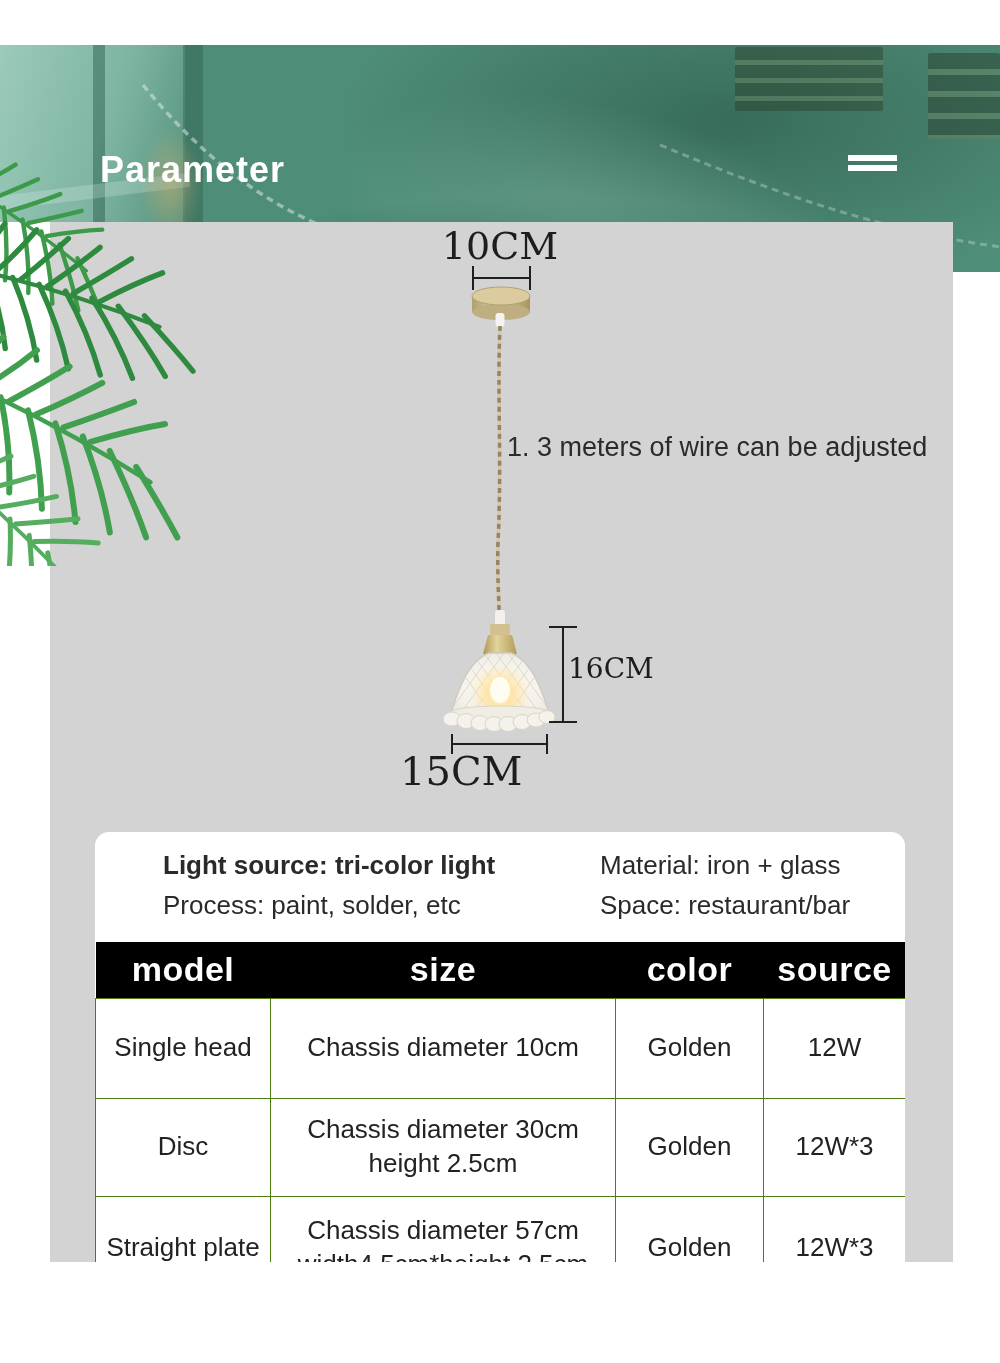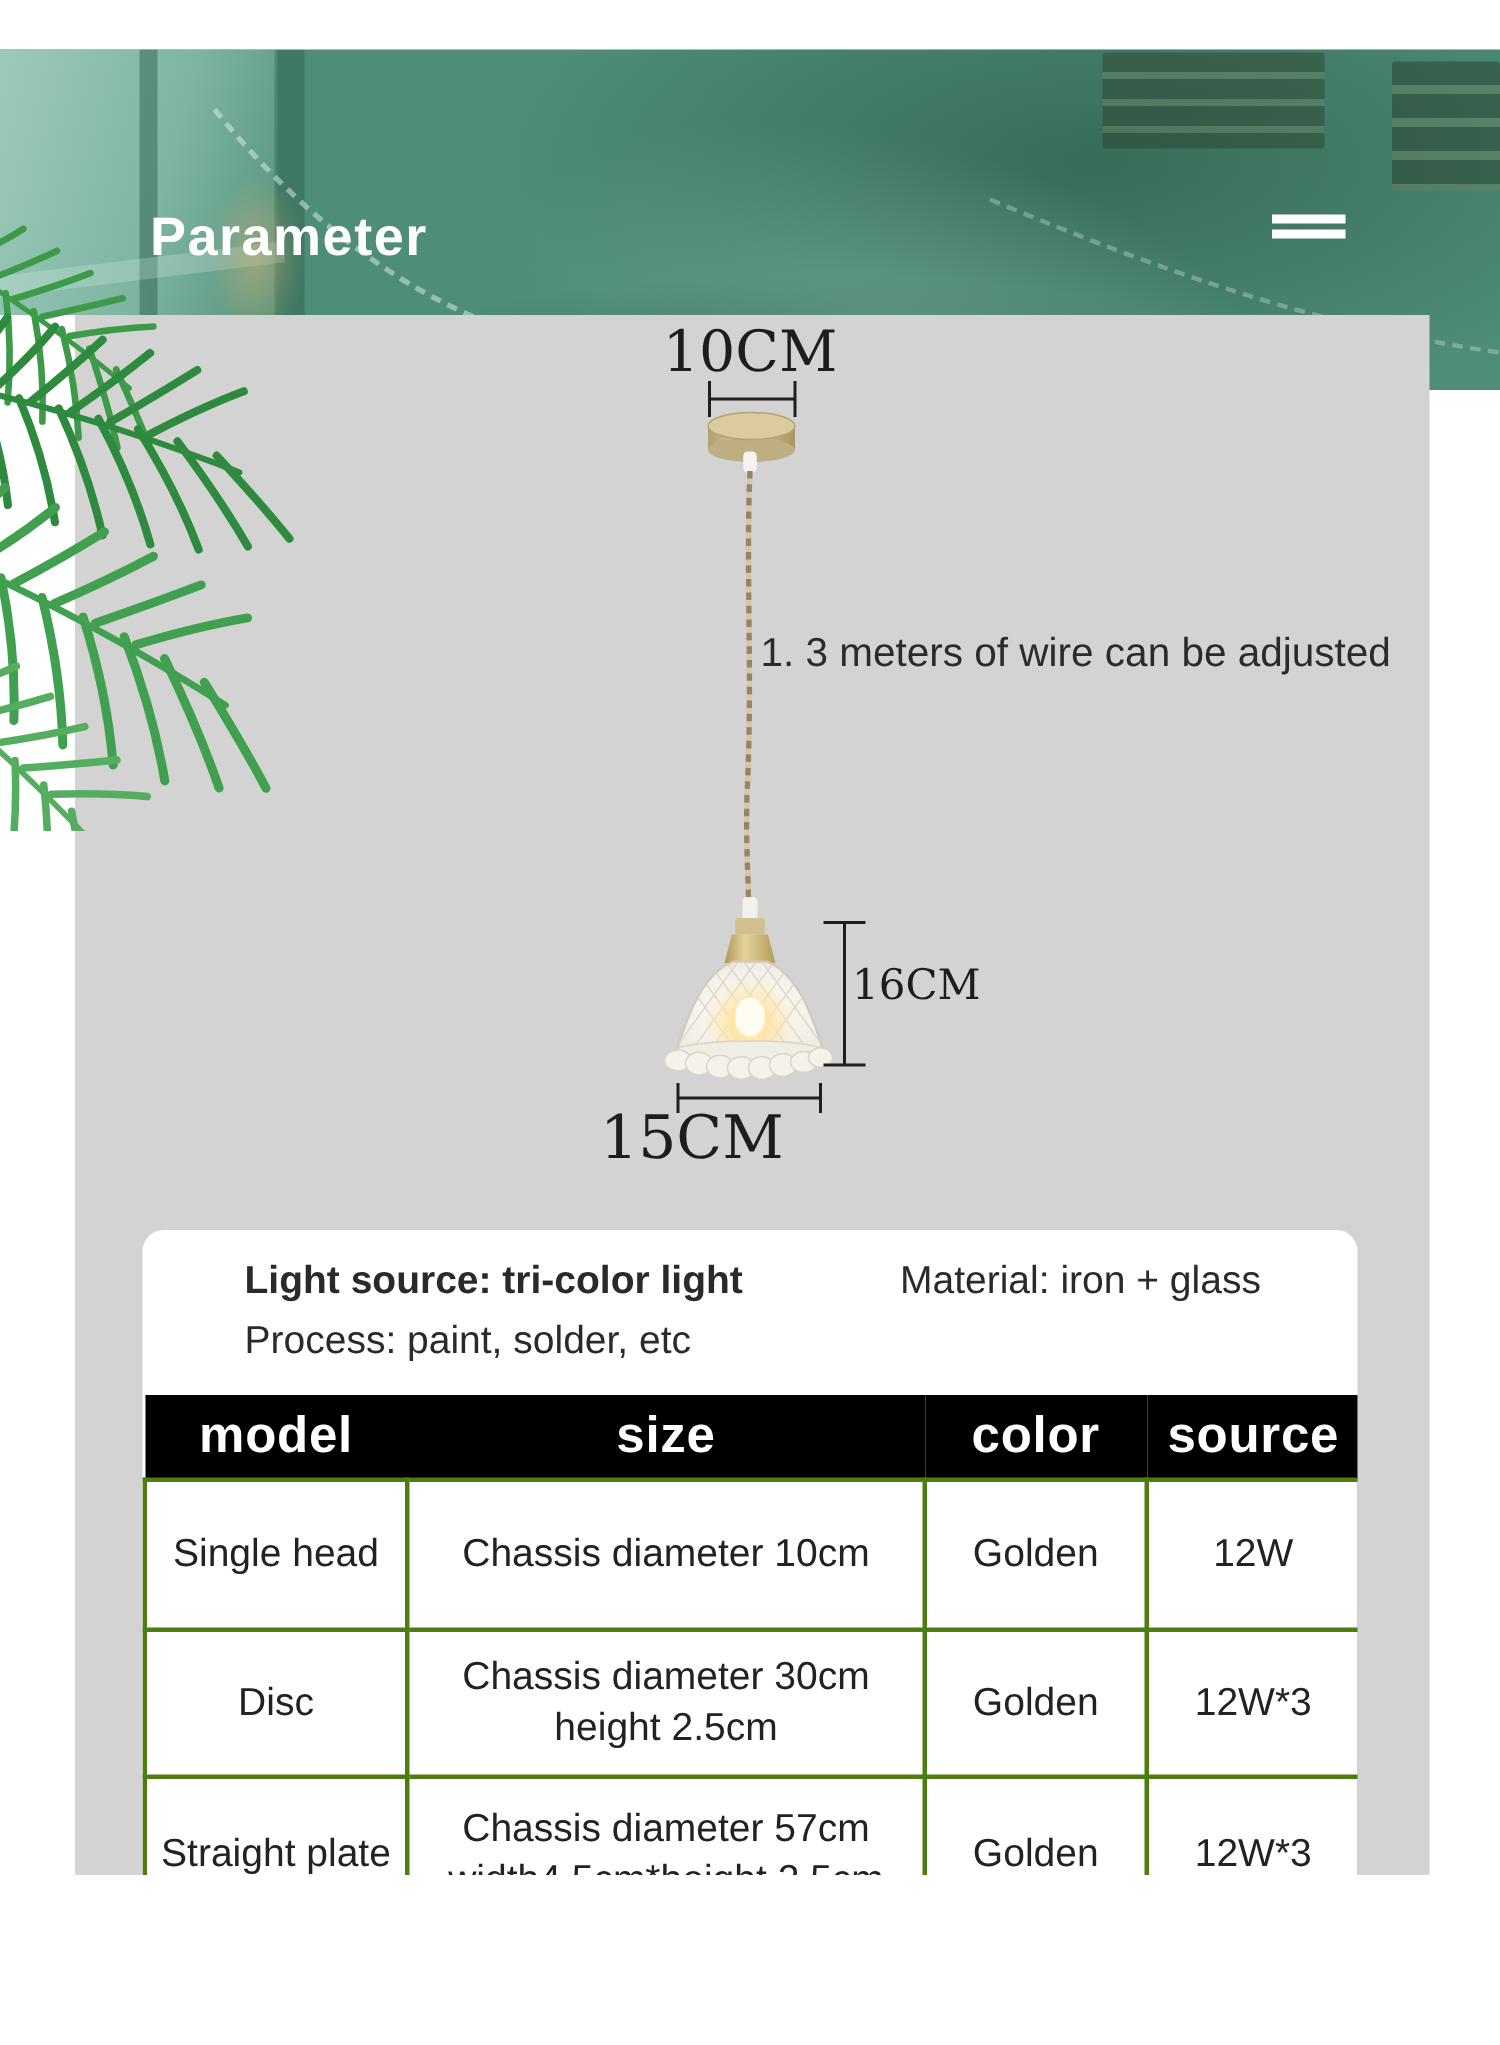--- a/index.html
+++ b/index.html
@@ -1,18 +1,18 @@
 <!DOCTYPE html>
 <html><head>
 <meta charset="utf-8">
 <style>
   * { margin:0; padding:0; box-sizing:border-box; }
   html,body { background:#ffffff; }
   body { font-family:"Liberation Sans", sans-serif; }
-  #canvas { position:relative; width:1000px; height:1250px; background:#ffffff; overflow:hidden; margin:0 auto; }
+  #canvas { position:relative; width:1000px; height:1250px; background:#ffffff; overflow:hidden; margin:12px auto; }
 
   
   .banner { position:absolute; left:0; top:33px; width:1000px; height:227px;
             background:#4e8d77; overflow:hidden; z-index:1; }
   .banner .window { position:absolute; left:0; top:0; width:185px; height:227px;
             background:linear-gradient(105deg,#9ccabb 0%,#7db4a1 55%,rgba(125,180,160,0) 100%); }
   .banner .post1 { position:absolute; left:93px; top:0; width:12px; height:227px; background:rgba(25,75,60,.40); }
   .banner .post2 { position:absolute; left:183px; top:0; width:20px; height:227px; background:rgba(30,80,65,.32); }
   .banner .sill  { position:absolute; left:-10px; top:140px; width:200px; height:14px;
             background:rgba(235,250,245,.22); transform:rotate(-7deg); }
@@ -56,21 +56,21 @@
           border-radius:14px; overflow:hidden; z-index:3; }
   .spec-line { position:absolute; font-size:26px; color:#2a2a2a; white-space:nowrap; }
   .spec-ls { left:68px;  top:18px;font-weight:bold; }
   .spec-mt { left:505px; top:18px; }
   .spec-pr { left:68px;  top:58px; }
   .spec-sp { left:505px; top:58px; }
 
   table.spec-table { position:absolute; left:0; top:110px; width:810px; border-collapse:collapse; table-layout:fixed; }
   .spec-table th { background:#000000; color:#ffffff; font-weight:700; font-size:34px;
                    height:56px; border:none; letter-spacing:.5px; }
-  .spec-table td { border:3px solid #4d7c0f; background:#ffffff; text-align:center; vertical-align:middle;
+  .spec-table td { border:1px solid #4d7c0f; background:#ffffff; text-align:center; vertical-align:middle;
                    font-size:26px; color:#222222; white-space:pre-line; line-height:1.3; }
   .spec-table tr.row-1 td { height:100px; }
   .spec-table tr.row-2 td { height:98px; }
   .spec-table tr.row-3 td { height:104px; }
 </style>
 </head>
 <body>
 
 <div id="canvas">
 
@@ -223,20 +223,21 @@
 
   <div class="dim-label dim-top">10CM</div>
   <div class="wire-note">1. 3 meters of wire can be adjusted</div>
   <div class="dim-label dim-height">16CM</div>
   <div class="dim-label dim-width">15CM</div>
 
   <div class="card">
     <div class="spec-line spec-ls">Light source: tri-color light</div>
     <div class="spec-line spec-mt">Material: iron + glass</div>
     <div class="spec-line spec-pr">Process: paint, solder, etc</div>
+    <div class="spec-line spec-sp">Space: restaurant/bar</div>
 
     <table class="spec-table">
       <colgroup>
           <col style="width:175px">
           <col style="width:345px">
           <col style="width:148px">
           <col style="width:142px">
         </colgroup>
       <thead>
         <tr>

